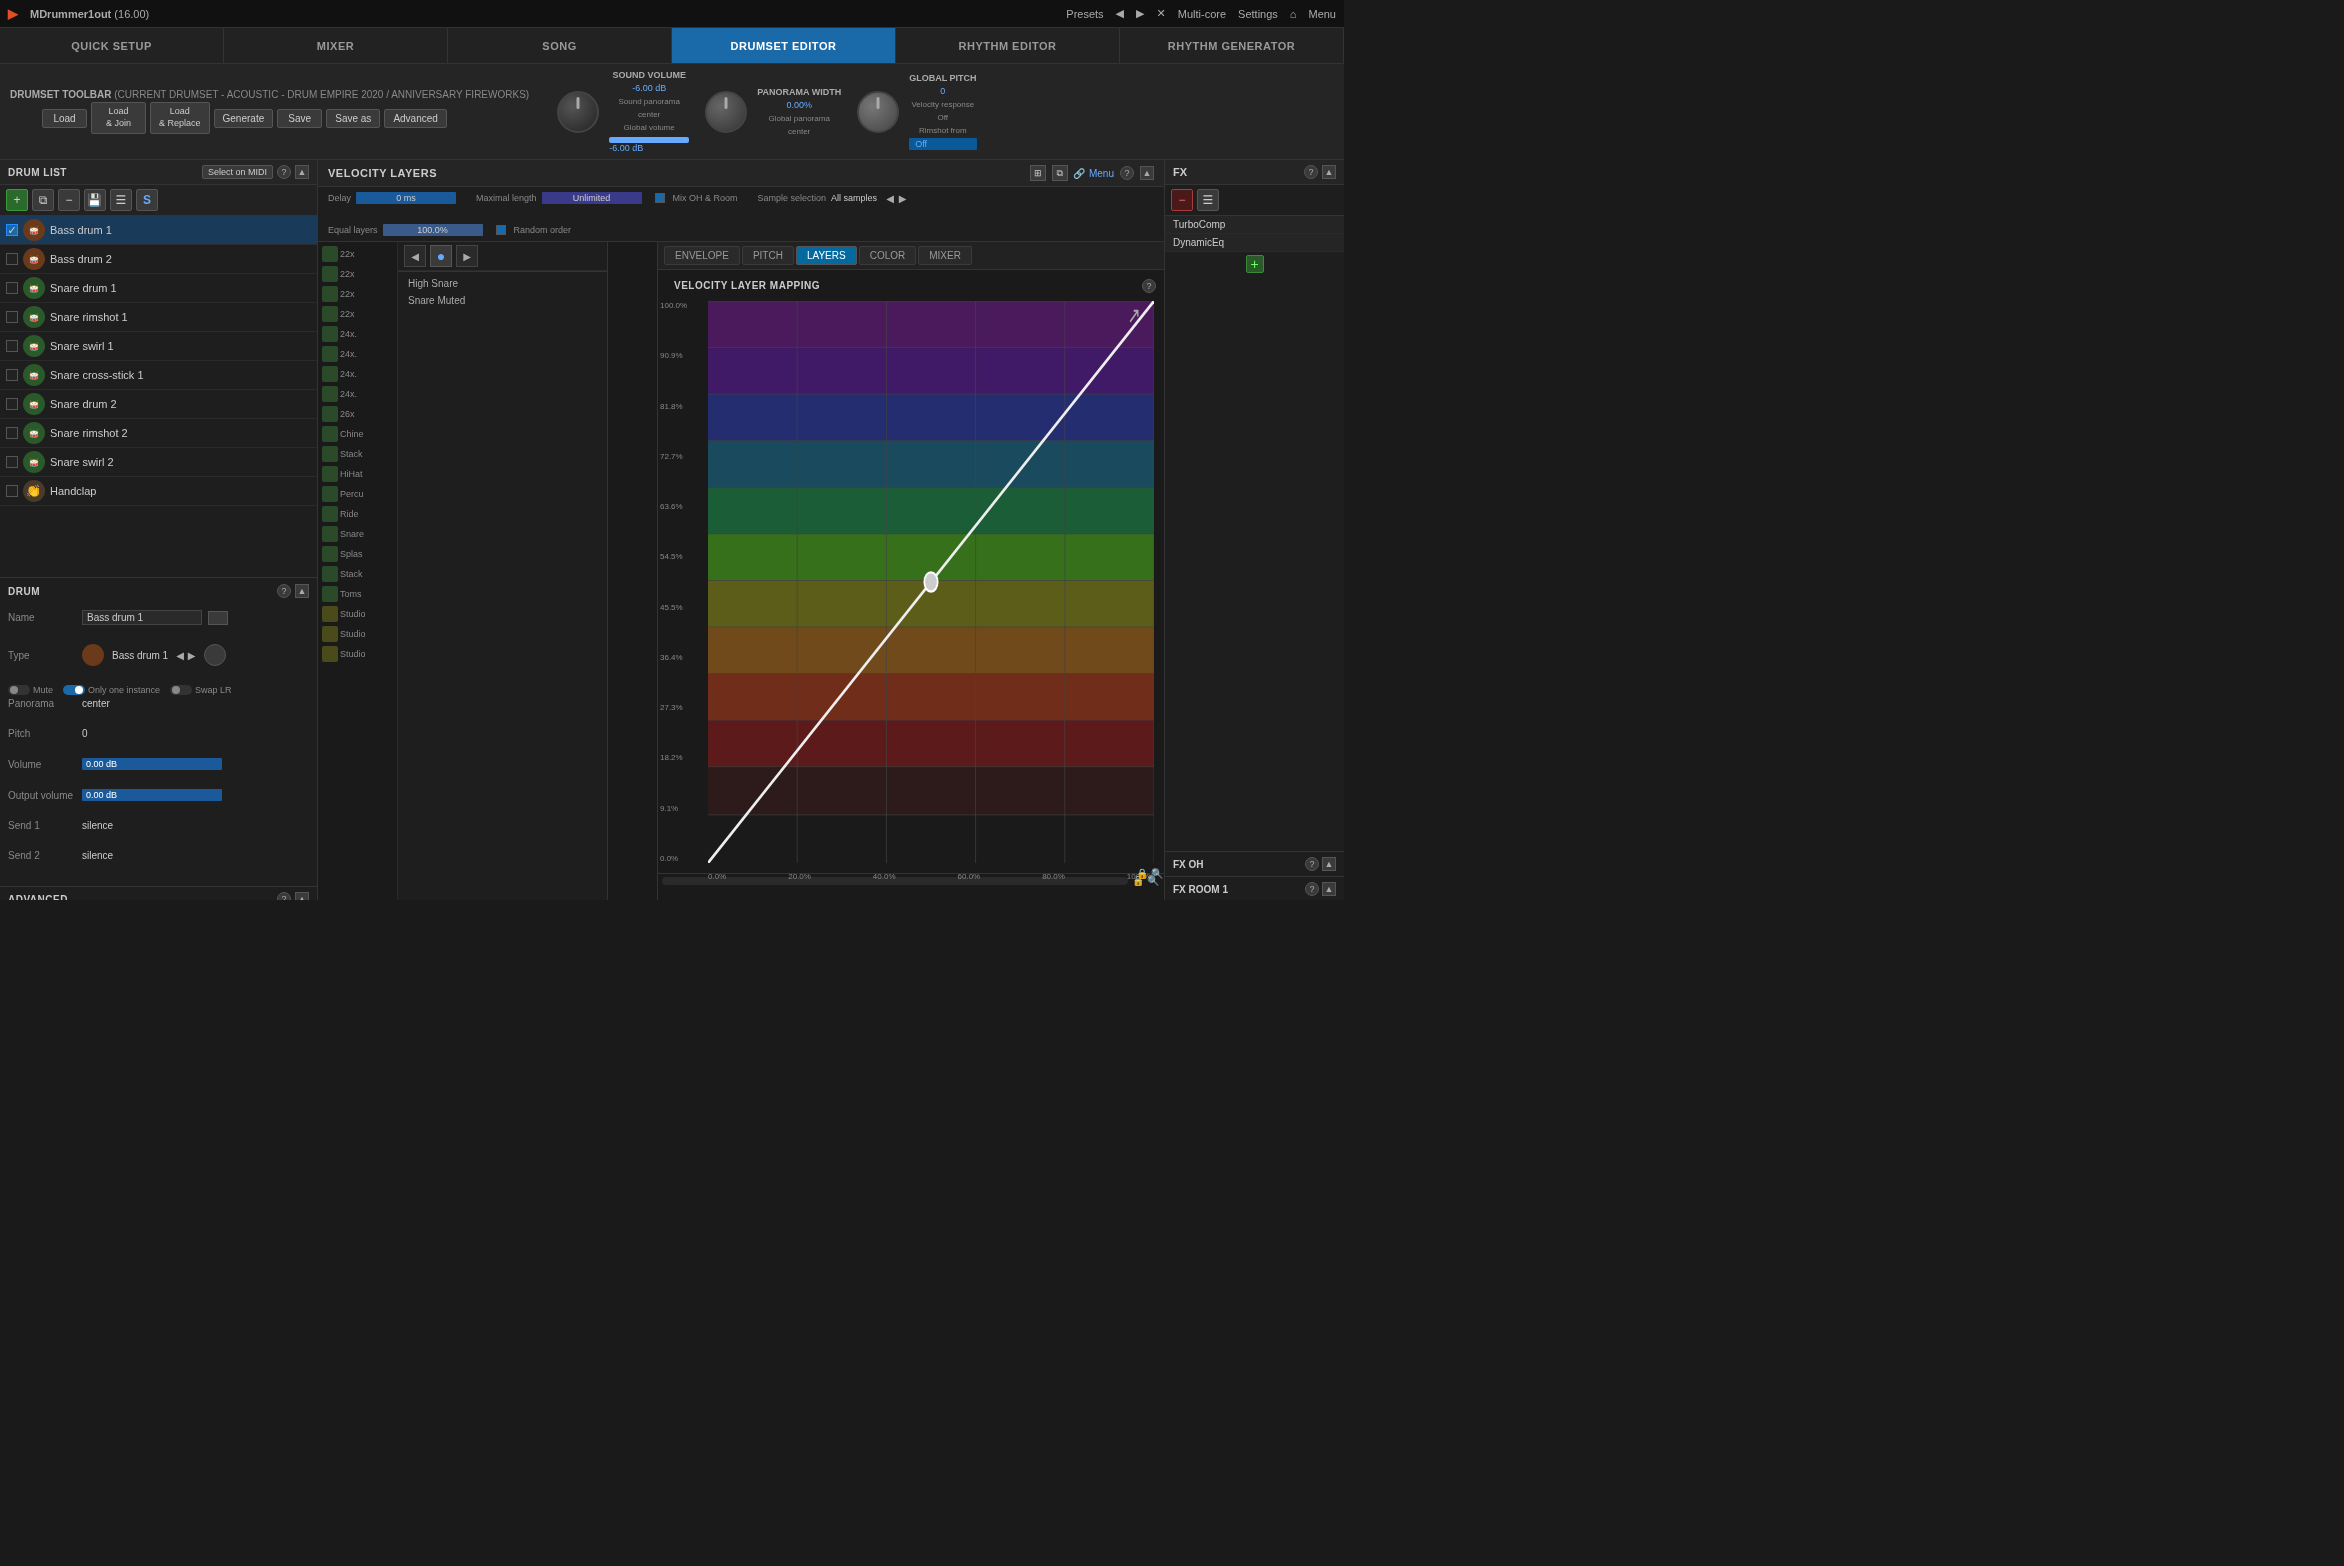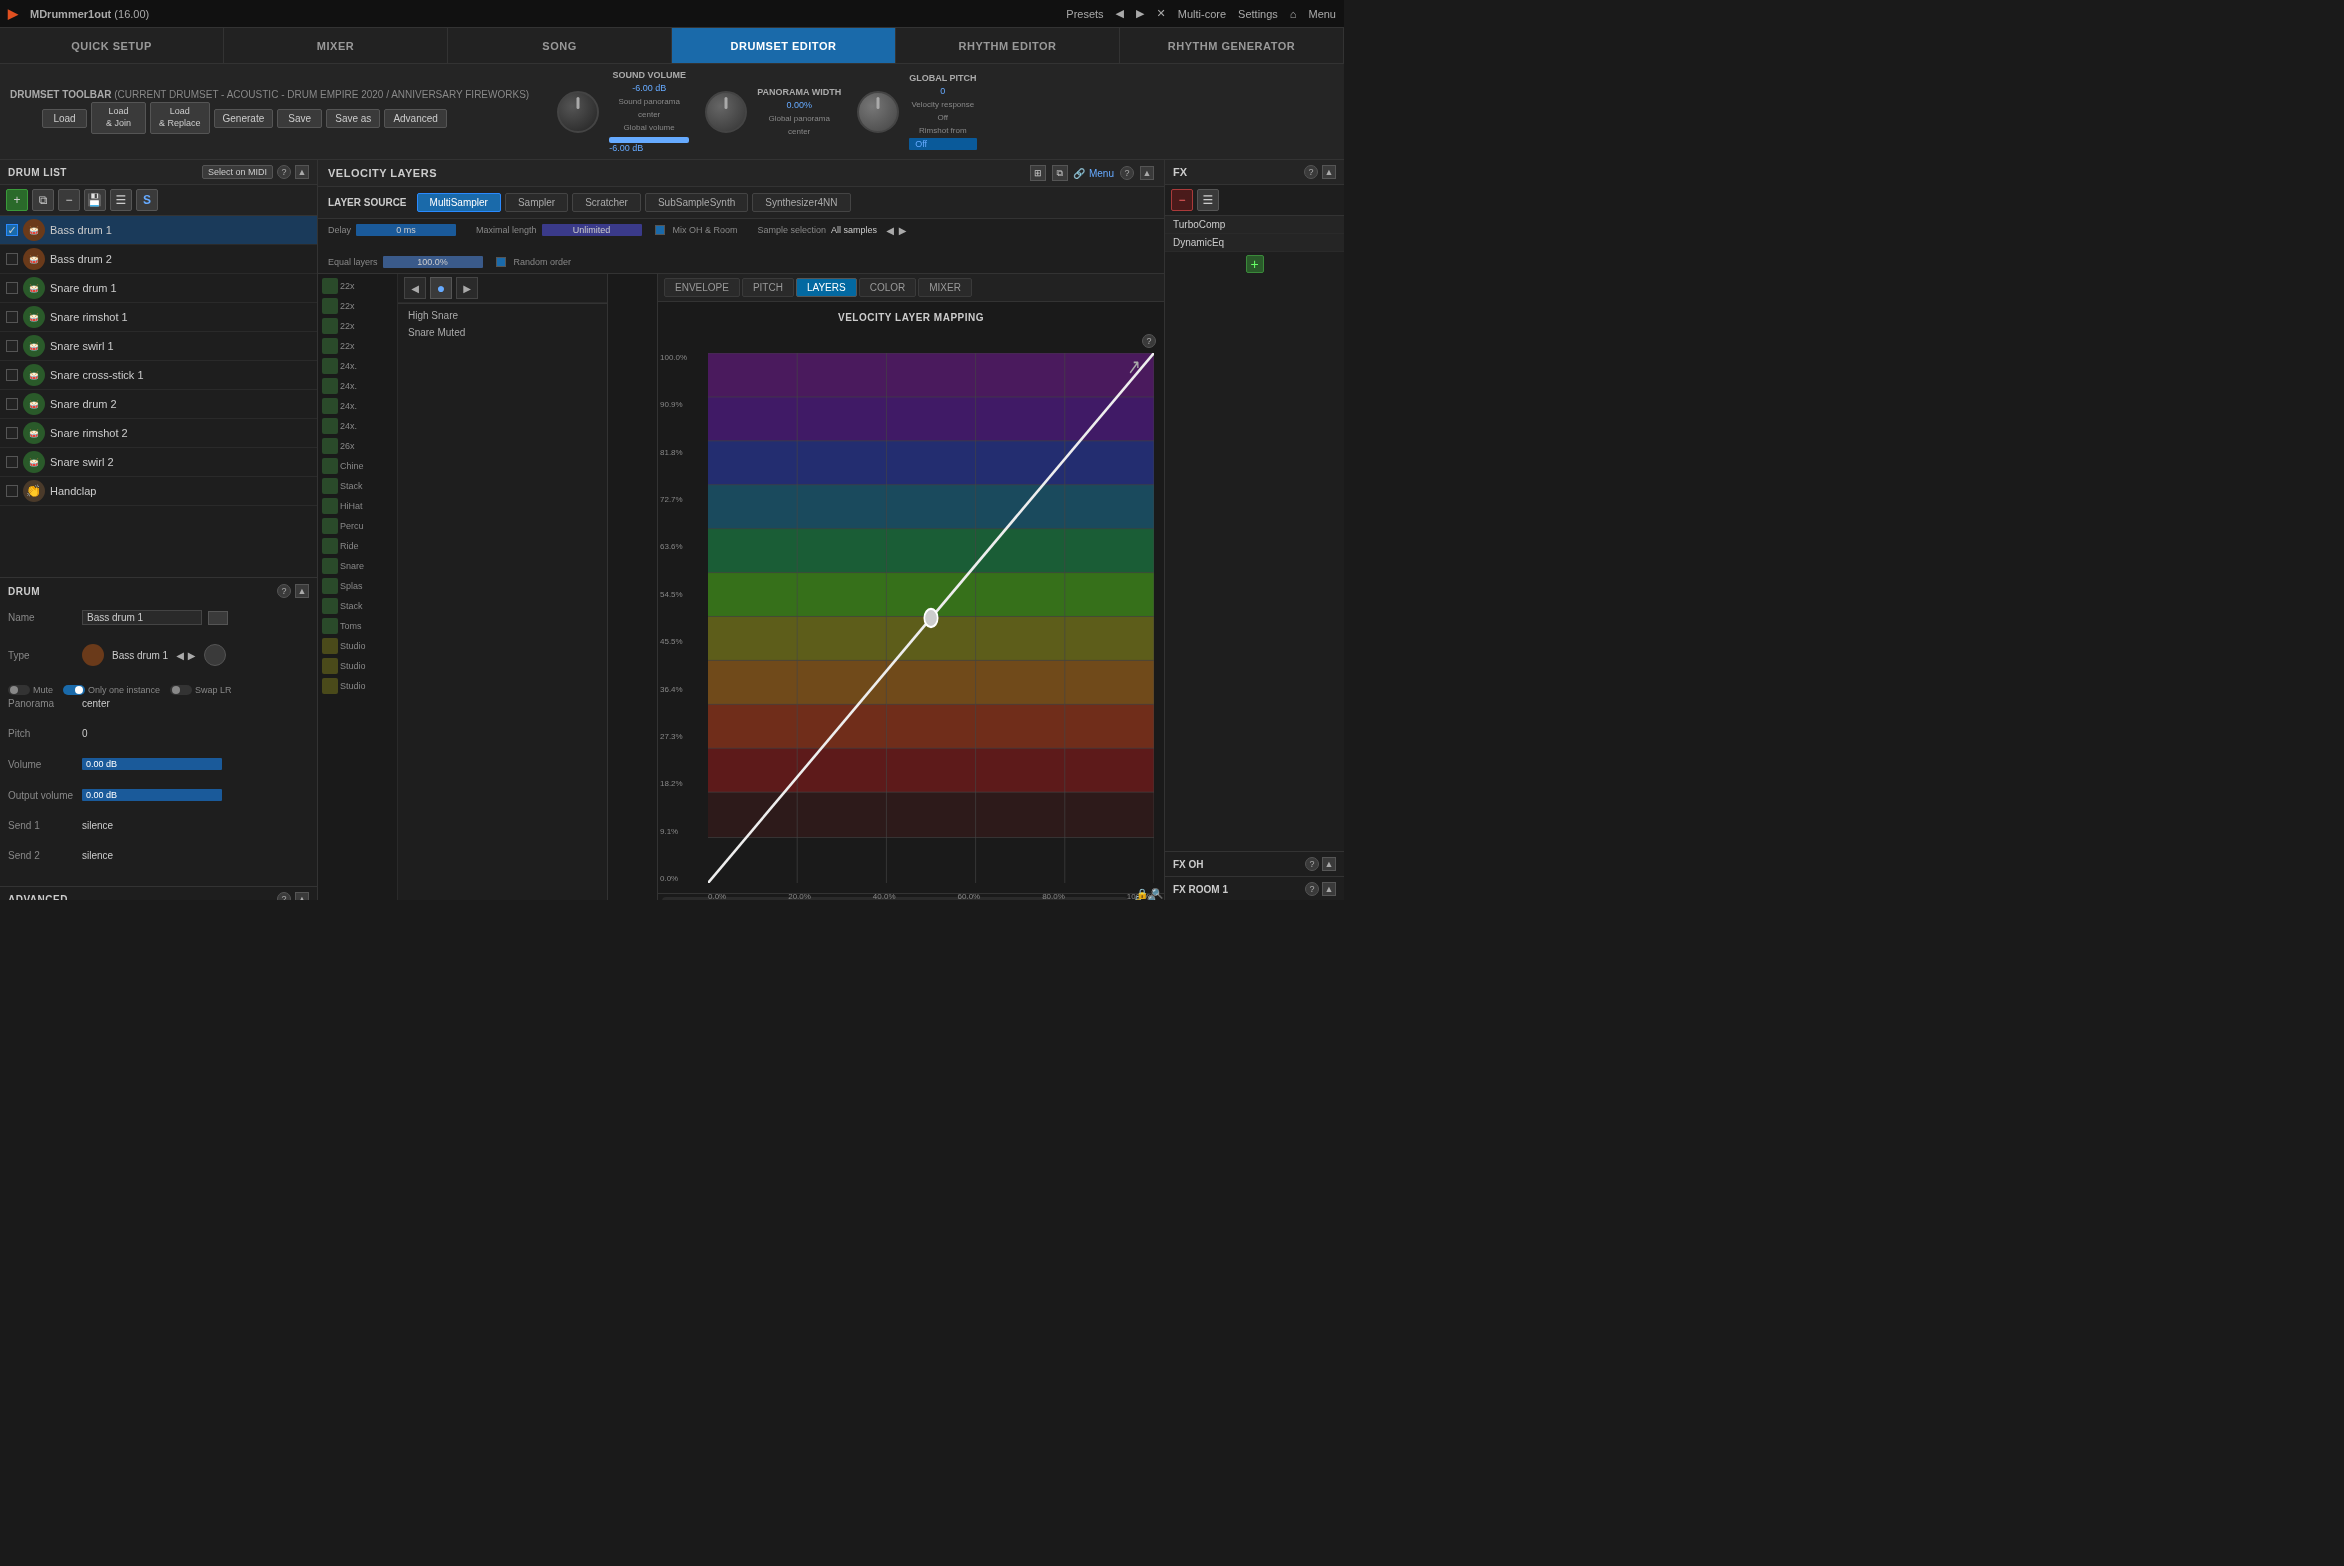--- a/index.html
+++ b/index.html
@@ -972,28 +972,20 @@
       <span class="vel-layers-title">VELOCITY LAYERS</span>
       <div class="vel-layers-header-right">
         <div style="width:16px;height:16px;background:#3a3a3a;border:1px solid #555;display:flex;align-items:center;justify-content:center;font-size:9px;cursor:pointer;">⊞</div>
         <div style="width:16px;height:16px;background:#3a3a3a;border:1px solid #555;display:flex;align-items:center;justify-content:center;font-size:9px;cursor:pointer;">⧉</div>
         <span style="font-size:10px;color:#6af;cursor:pointer;">🔗 Menu</span>
         <div class="question-icon">?</div>
         <div class="expand-icon">▲</div>
       </div>
     </div>
 
-    <div class="layer-source-bar">
-      <span class="ls-title">LAYER SOURCE</span>
-      <div class="ls-tab active">MultiSampler</div>
-      <div class="ls-tab">Sampler</div>
-      <div class="ls-tab">Scratcher</div>
-      <div class="ls-tab">SubSampleSynth</div>
-      <div class="ls-tab">Synthesizer4NN</div>
-    </div>
 
     <div class="layer-params">
       <div class="lp-row">
         <span class="lp-label">Delay</span>
         <div class="lp-bar">
           <span>0 ms</span>
         </div>
       </div>
       <div class="lp-row">
         <span class="lp-label">Maximal length</span>
@@ -1127,21 +1119,21 @@
 
         <div class="vel-tabs">
           <div class="vel-tab">ENVELOPE</div>
           <div class="vel-tab">PITCH</div>
           <div class="vel-tab active">LAYERS</div>
           <div class="vel-tab">COLOR</div>
           <div class="vel-tab">MIXER</div>
         </div>
 
         <div class="vel-chart-area">
-          <div style="display:flex;align-items:center;padding:5px 8px;gap:6px;flex-direction:column;">
+          <div style="display:flex;align-items:center;padding:5px 8px;gap:6px;">
             <span class="vel-chart-title">VELOCITY LAYER MAPPING</span>
             <div style="margin-left:auto;display:flex;gap:3px;">
               <div class="question-icon">?</div>
             </div>
           </div>
 
           <div style="position:relative;margin:0 10px 10px 50px;height:calc(100% - 80px);">
 
             <div style="position:absolute;left:-48px;top:0;height:100%;display:flex;flex-direction:column;justify-content:space-between;font-size:8px;color:#888;">
               <span>100.0%</span>

